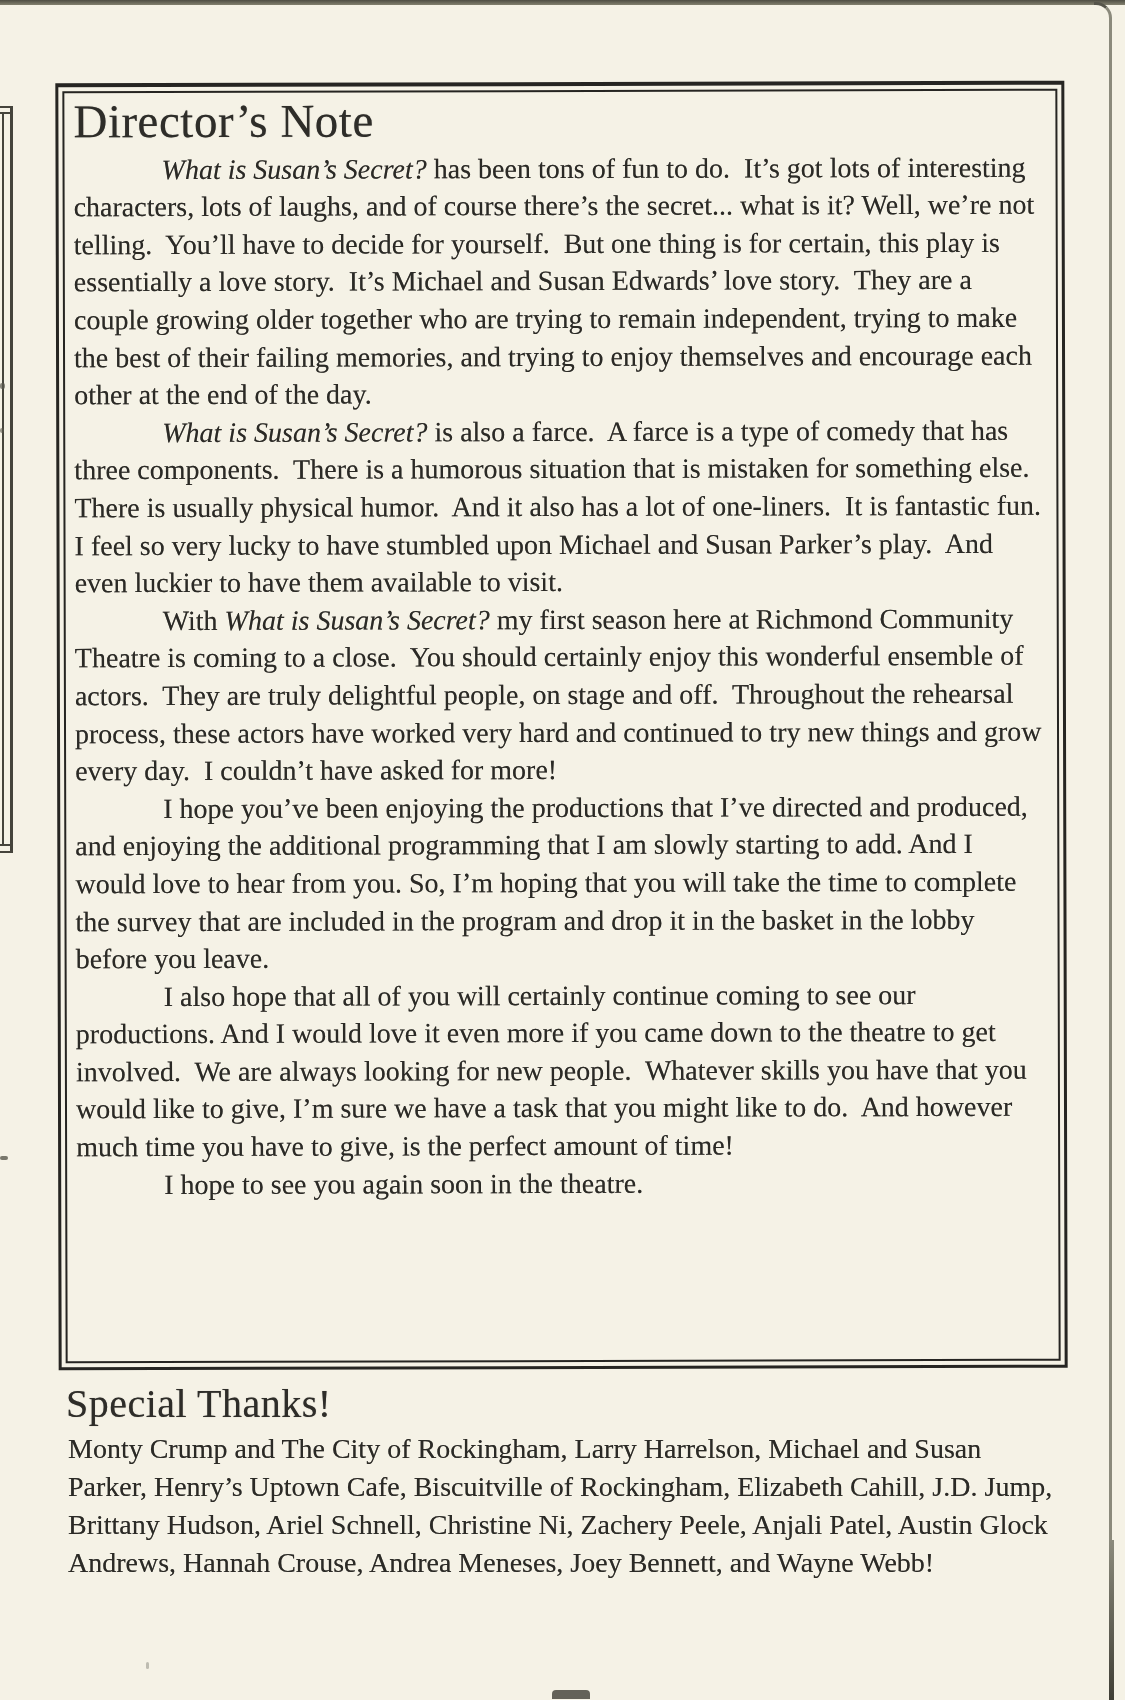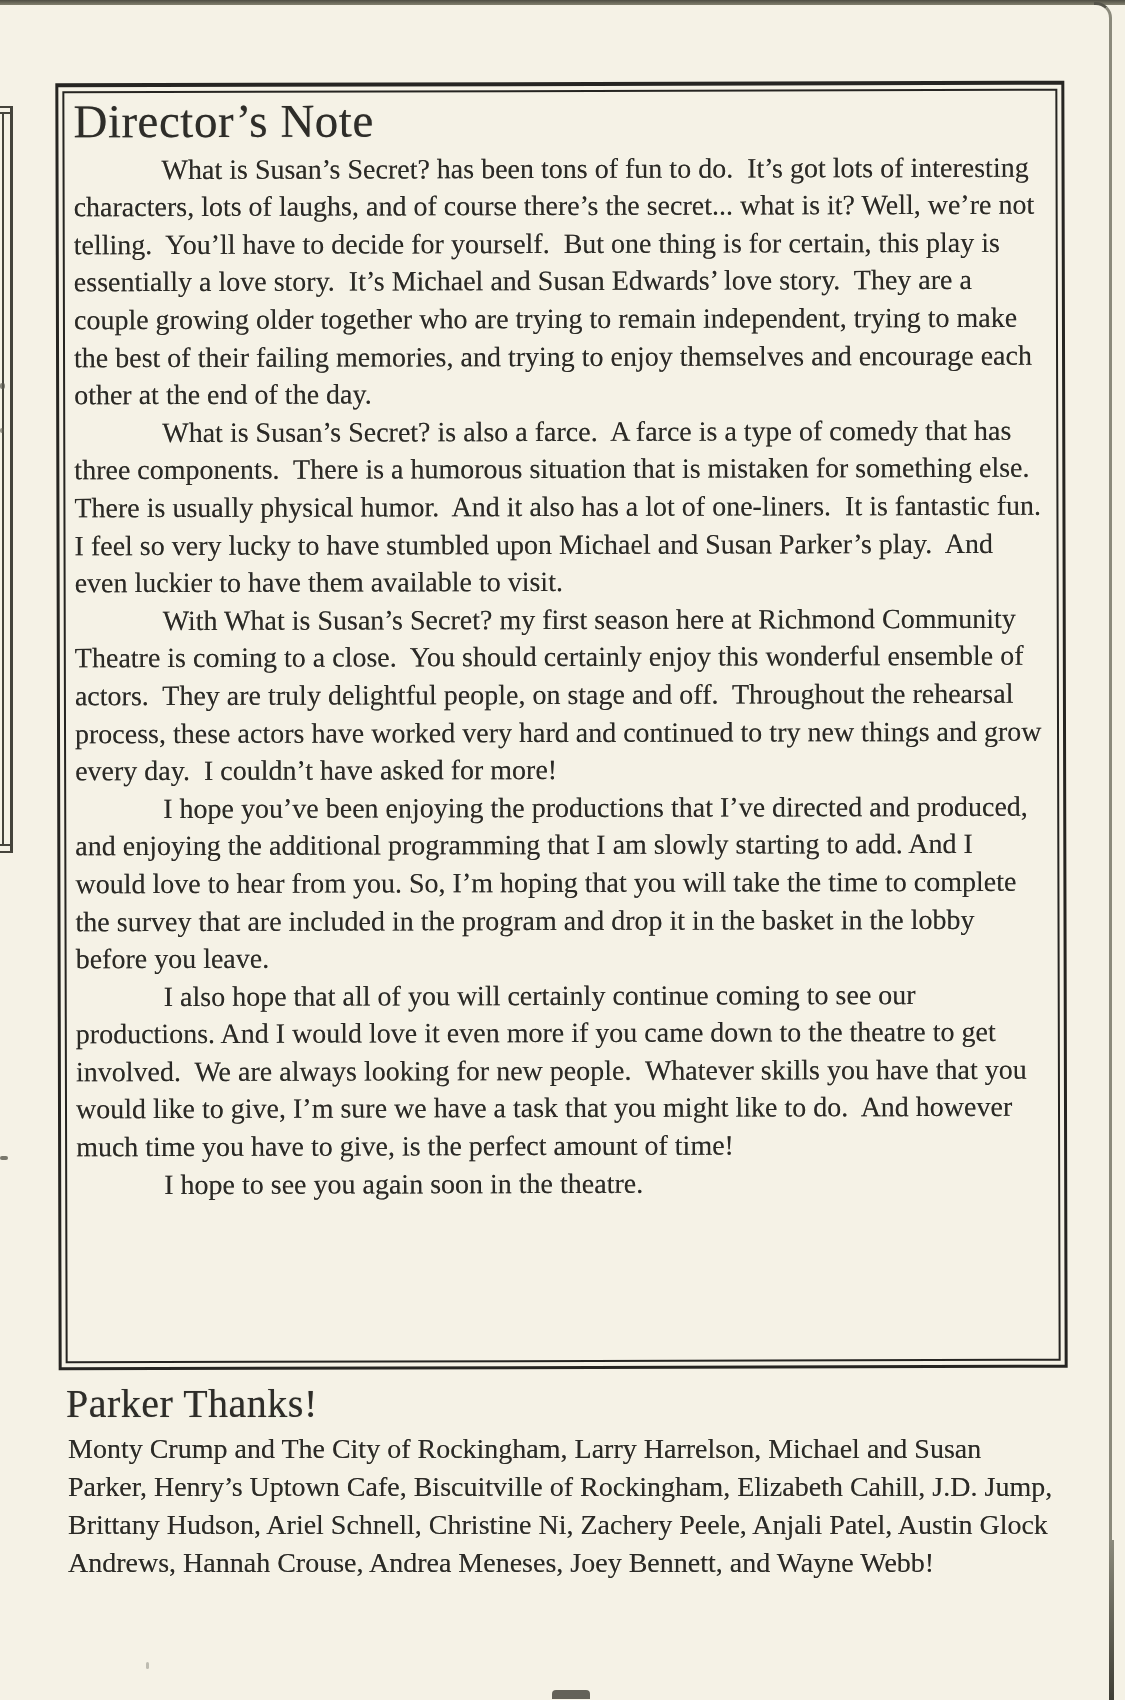--- a/index.html
+++ b/index.html
@@ -93,21 +93,21 @@
   }
   .note-body { margin-top: 3px; }
   .para {
     margin: 0;
     font-size: 28px;
     line-height: 37.6px;
     text-indent: 88px;
     white-space: pre-wrap;
     text-shadow: 0 0 0.6px rgba(43,42,38,0.55);
   }
-  .para .it { }
+  .para .it { font-style: italic; }
 
   
   .thanks-heading {
     position: absolute;
     left: 66px;
     top: 1380px;
     margin: 0;
     font-size: 40px;
     font-weight: normal;
     letter-spacing: 0.5px;
@@ -154,14 +154,14 @@
         <p class="para"><span class="it">What is Susan’s Secret?</span><span> has been tons of fun to do.  It’s got lots of interesting characters, lots of laughs, and of course there’s the secret... what is it? Well, we’re not telling.  You’ll have to decide for yourself.  But one thing is for certain, this play is essentially a love story.  It’s Michael and Susan Edwards’ love story.  They are a couple growing older together who are trying to remain independent, trying to make the best of their failing memories, and trying to enjoy themselves and encourage each other at the end of the day.</span></p>
         <p class="para"><span class="it">What is Susan’s Secret?</span><span> is also a farce.  A farce is a type of comedy that has three components.  There is a humorous situation that is mistaken for something else.  There is usually physical humor.  And it also has a lot of one-liners.  It is fantastic fun.  I feel so very lucky to have stumbled upon Michael and Susan Parker’s play.  And even luckier to have them available to visit.</span></p>
         <p class="para"><span>With </span><span class="it">What is Susan’s Secret?</span><span> my first season here at Richmond Community Theatre is coming to a close.  You should certainly enjoy this wonderful ensemble of actors.  They are truly delightful people, on stage and off.  Throughout the rehearsal process, these actors have worked very hard and continued to try new things and grow every day.  I couldn’t have asked for more!</span></p>
         <p class="para"><span>I hope you’ve been enjoying the productions that I’ve directed and produced, and enjoying the additional programming that I am slowly starting to add. And I would love to hear from you. So, I’m hoping that you will take the time to complete the survey that are included in the program and drop it in the basket in the lobby before you leave.</span></p>
         <p class="para"><span>I also hope that all of you will certainly continue coming to see our productions. And I would love it even more if you came down to the theatre to get involved.  We are always looking for new people.  Whatever skills you have that you would like to give, I’m sure we have a task that you might like to do.  And however much time you have to give, is the perfect amount of time!</span></p>
         <p class="para"><span>I hope to see you again soon in the theatre.</span></p>
       </div>
   </div>
 </div>
 
-<h2 class="thanks-heading">Parker Thanks!</h2>
+<h2 class="thanks-heading">Special Thanks!</h2>
 <p class="thanks-body">Monty Crump and The City of Rockingham, Larry Harrelson, Michael and Susan Parker, Henry’s Uptown Cafe, Biscuitville of Rockingham, Elizabeth Cahill, J.D. Jump, Brittany Hudson, Ariel Schnell, Christine Ni, Zachery Peele, Anjali Patel, Austin Glock Andrews, Hannah Crouse, Andrea Meneses, Joey Bennett, and Wayne Webb!</p>
 
 </body></html>

